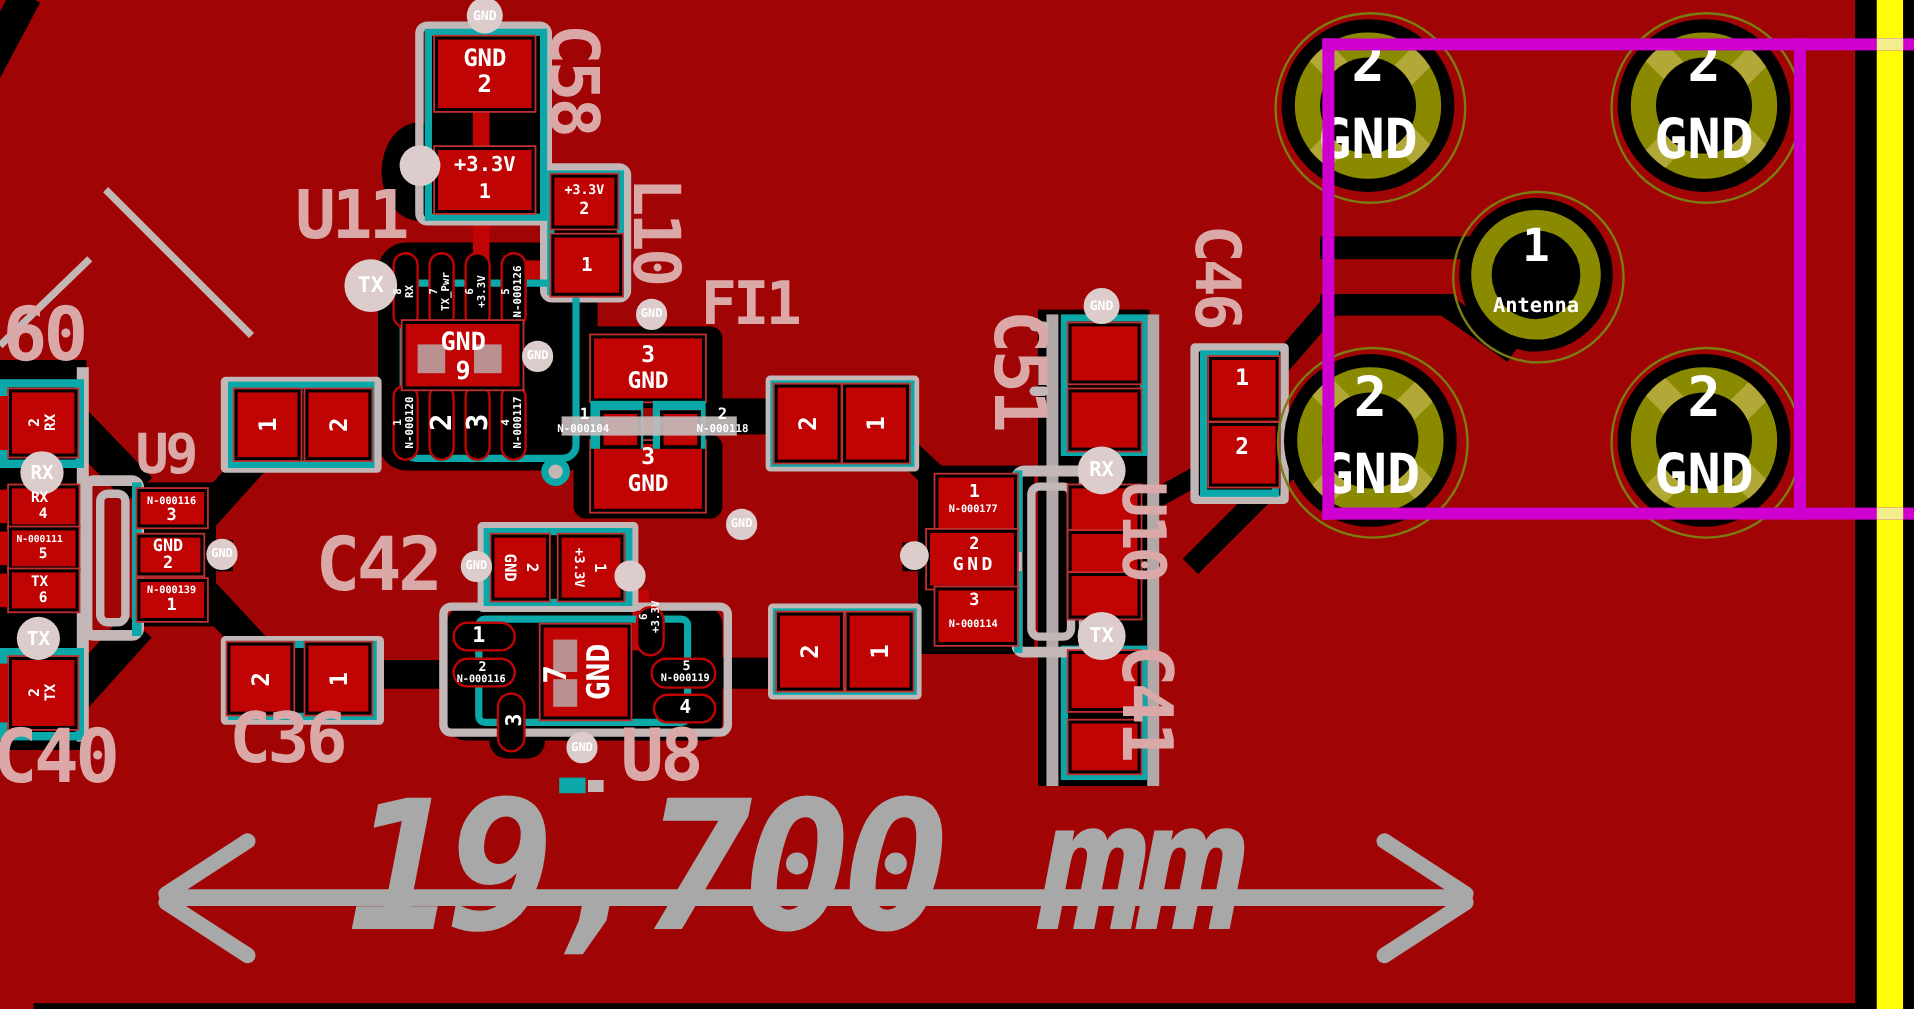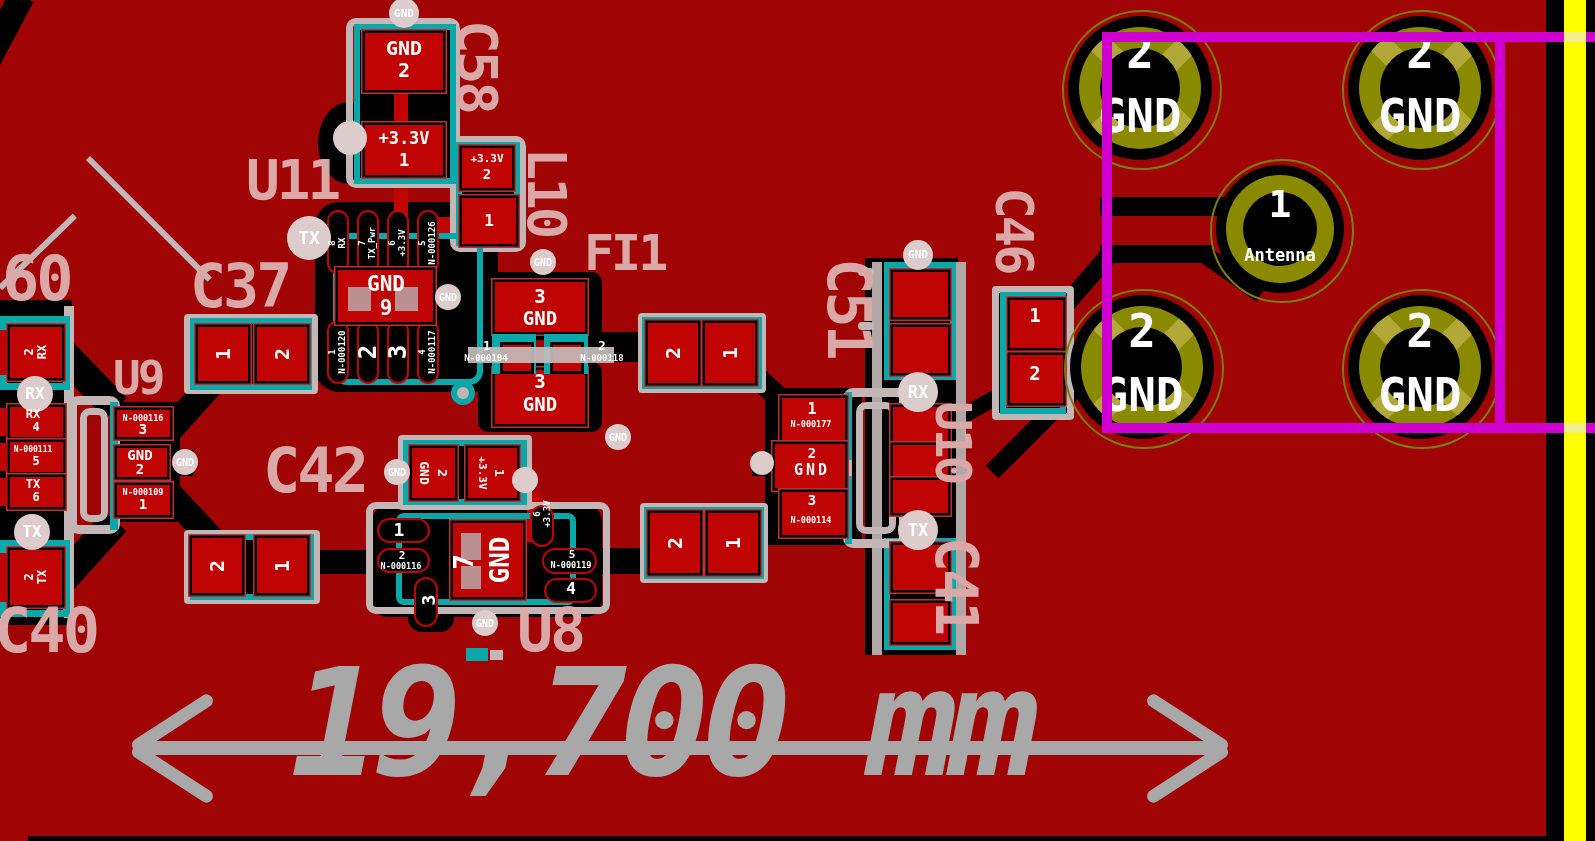--- a/index.html
+++ b/index.html
@@ -281,27 +281,27 @@
   <div class="a t cc" style="left:35px;top:394px;font-size:16px;">RX</div>
   <div class="a via" style="left:14px;top:514px;width:36px;height:36px;"></div>
   <div class="a t cc" style="left:32px;top:532px;font-size:16px;">TX</div>
   <div class="a" style="left:451px;top:381px;width:24px;height:24px;border-radius:50%;background:#0aa8a8;"></div>
   <div class="a" style="left:457px;top:387px;width:12px;height:12px;border-radius:50%;background:#c2b6b6;"></div>
 
   <div class="a ref" style="left:246px;top:152px;font-size:56px;">U11</div>
   <div class="a ref r90" style="left:477px;top:66px;font-size:56px;">C58</div>
   <div class="a ref r90" style="left:546px;top:192px;font-size:54px;">L10</div>
   <div class="a ref" style="left:584px;top:228px;font-size:50px;">FI1</div>
-  <div class="a ref" style="left:190px;top:256px;font-size:60px;">C37</div>
   <div class="a ref r90" style="left:849px;top:308px;font-size:60px;">C51</div>
   <div class="a ref r90" style="left:1014px;top:230px;font-size:52px;">C46</div>
   <div class="a ref" style="left:113px;top:355px;font-size:46px;">U9</div>
   <div class="a ref r90" style="left:953px;top:442px;font-size:50px;">U10</div>
   <div class="a ref" style="left:263px;top:440px;font-size:62px;">C42</div>
   <div class="a ref r90" style="left:956px;top:585px;font-size:58px;">C41</div>
+  <div class="a ref" style="left:191px;top:586px;font-size:58px;">C36</div>
   <div class="a ref" style="left:517px;top:600px;font-size:60px;">U8</div>
   <div class="a ref" style="left:-6px;top:600px;font-size:62px;">C40</div>
   <div class="a ref" style="left:2px;top:248px;font-size:62px;">60</div>
 
   <div class="a t cc" style="left:404px;top:48px;font-size:20px;">GND</div>
   <div class="a t cc" style="left:404px;top:70px;font-size:20px;">2</div>
   <div class="a t cc" style="left:404px;top:138px;font-size:17px;">+3.3V</div>
   <div class="a t cc" style="left:404px;top:160px;font-size:17px;">1</div>
   <div class="a t cc" style="left:487px;top:159px;font-size:11px;">+3.3V</div>
   <div class="a t cc" style="left:487px;top:175px;font-size:14px;">2</div>
@@ -359,21 +359,21 @@
   <div class="a t rm90" style="left:464px;top:562px;font-size:26px;">7</div>
   <div class="a t rm90" style="left:500px;top:560px;font-size:26px;">GND</div>
 
   <div class="a t cc" style="left:1035px;top:315px;font-size:19px;">1</div>
   <div class="a t cc" style="left:1035px;top:373px;font-size:19px;">2</div>
 
   <div class="a t cc" style="left:143px;top:419px;font-size:8.5px;">N-000116</div>
   <div class="a t cc" style="left:143px;top:430px;font-size:14px;">3</div>
   <div class="a t cc" style="left:140px;top:456px;font-size:14px;">GND</div>
   <div class="a t cc" style="left:140px;top:470px;font-size:14px;">2</div>
-  <div class="a t cc" style="left:143px;top:493px;font-size:8.5px;">N-000109</div>
+  <div class="a t cc" style="left:143px;top:493px;font-size:8.5px;">N-000139</div>
   <div class="a t cc" style="left:143px;top:505px;font-size:14px;">1</div>
 
   <div class="a t rm90" style="left:36px;top:352px;font-size:12px;">2
 RX</div>
   <div class="a t cc" style="left:33px;top:415px;font-size:12px;">RX</div>
   <div class="a t cc" style="left:36px;top:428px;font-size:12px;">4</div>
   <div class="a t cc" style="left:33px;top:450px;font-size:8px;">N-000111</div>
   <div class="a t cc" style="left:36px;top:462px;font-size:12px;">5</div>
   <div class="a t cc" style="left:33px;top:485px;font-size:12px;">TX</div>
   <div class="a t cc" style="left:36px;top:498px;font-size:12px;">6</div>

